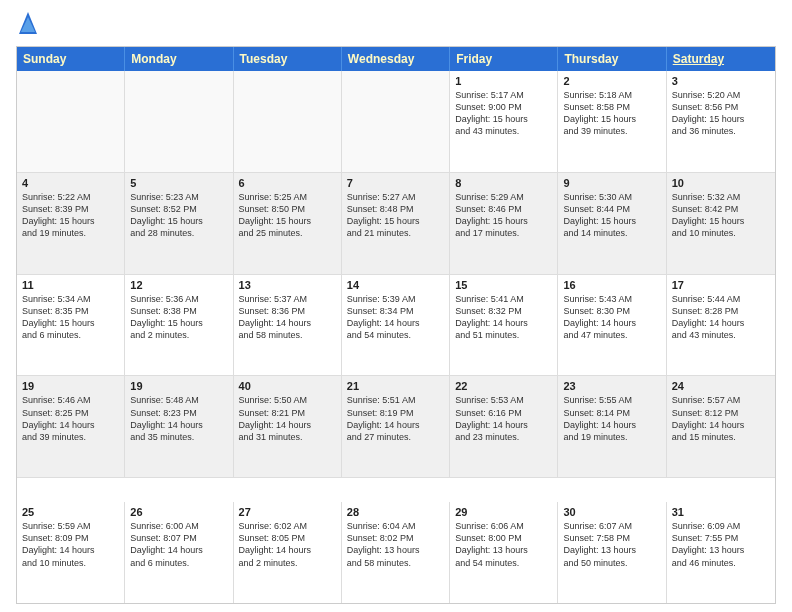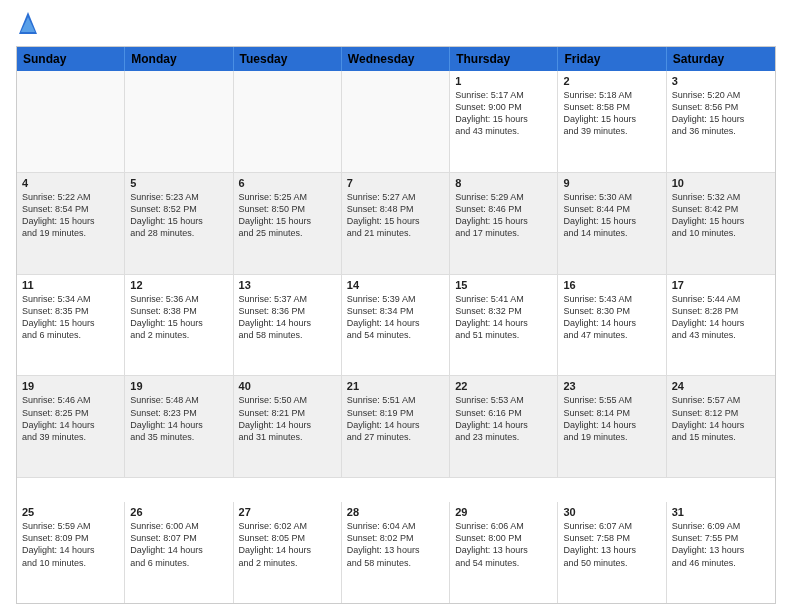--- a/index.html
+++ b/index.html
@@ -49,28 +49,28 @@
       display: flex;
       flex-direction: column;
       border: 1px solid #ccc;
     }
     .cal-header {
       display: grid;
       grid-template-columns: repeat(7, 1fr);
       background: #2a6fd4;
     }
     .cal-header-cell {
-      color: #000000;
+      color: #fef9c3;
       font-size: 12px;
       font-weight: bold;
       padding: 5px 6px;
       text-align: left;
       border-right: 1px solid #4a8fe4;
     }
-    .cal-header-cell:last-child { border-right: none; }
+    .cal-header-cell:last-child { border-right: none; text-decoration: underline; }
     .cal-body {
       flex: 1;
       display: flex;
       flex-direction: column;
     }
     .cal-row {
       display: grid;
       grid-template-columns: repeat(7, 1fr);
       flex: 1;
       border-bottom: 1px solid #ddd;
@@ -126,22 +126,22 @@
       <div class="subtitle"></div>
     </div>
   </div>
 
   <div class="calendar">
     <div class="cal-header">
     <div class="cal-header-cell">Sunday</div>
         <div class="cal-header-cell">Monday</div>
         <div class="cal-header-cell">Tuesday</div>
         <div class="cal-header-cell">Wednesday</div>
+        <div class="cal-header-cell">Friday</div>
         <div class="cal-header-cell">Thursday</div>
-        <div class="cal-header-cell">Friday</div>
         <div class="cal-header-cell">Saturday</div>
       </div>
     <div class="cal-body">
     <div class="cal-row">
           <div class="cal-cell empty"></div>
           <div class="cal-cell empty"></div>
           <div class="cal-cell empty"></div>
           <div class="cal-cell empty"></div>
           <div class="cal-cell">
             <span class="day-num">1</span>
@@ -162,21 +162,21 @@
             <div class="cell-text">Sunrise: 5:20 AM</div>
             <div class="cell-text">Sunset: 8:56 PM</div>
             <div class="cell-text">Daylight: 15 hours</div>
             <div class="cell-text">and 36 minutes.</div>
           </div>
         </div>
         <div class="cal-row">
           <div class="cal-cell shaded">
             <span class="day-num">4</span>
             <div class="cell-text">Sunrise: 5:22 AM</div>
-            <div class="cell-text">Sunset: 8:54 PM</div>
+            <div class="cell-text">Sunset: 8:39 PM</div>
             <div class="cell-text">Daylight: 15 hours</div>
             <div class="cell-text">and 19 minutes.</div>
           </div>
           <div class="cal-cell shaded">
             <span class="day-num">5</span>
             <div class="cell-text">Sunrise: 5:23 AM</div>
             <div class="cell-text">Sunset: 8:52 PM</div>
             <div class="cell-text">Daylight: 15 hours</div>
             <div class="cell-text">and 28 minutes.</div>
           </div>

